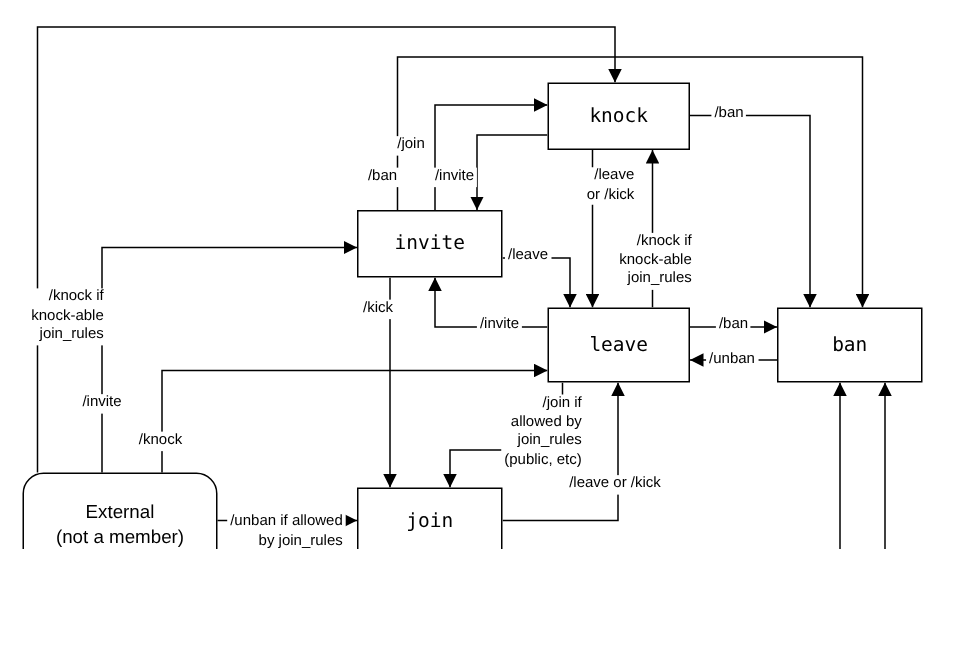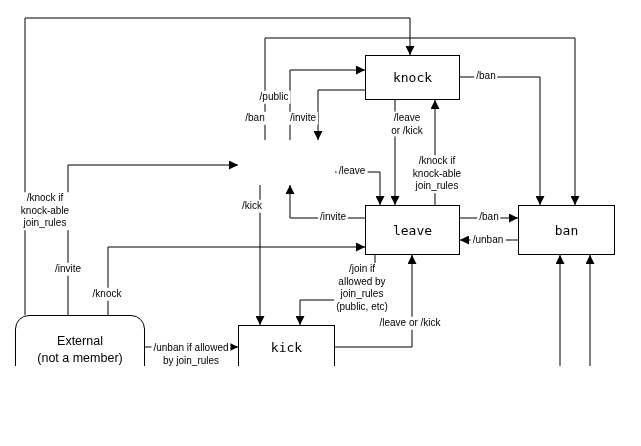--- a/index.html
+++ b/index.html
@@ -14,21 +14,21 @@
     font-family:"DejaVu Sans Mono", monospace; font-size:13px; color:#000;
     text-align:center; box-sizing:border-box;
   }
   .node.external {
     border-radius:14px;
     font-family:"Liberation Sans", sans-serif; font-size:12.5px;
     white-space:pre-line; line-height:1.4;
   }
   .edge-label {
     position:absolute; transform:translate(-50%,-50%);
-    background:#fff; font-size:10px; line-height:1.25; text-align:center;
+    background:#fff; font-size:10px; line-height:1.25; text-align:right;
     white-space:pre-line; color:#000; padding:0 2px;
   }
 </style>
 </head>
 <body>
 
 <div class="stage">
 
   <svg class="edges" width="641" height="446" viewBox="0 0 641 446">
     <defs>
@@ -53,36 +53,37 @@
       <polyline marker-end="url(#arrow)" points="260,185 260,325"></polyline>
       <polyline marker-end="url(#arrow)" points="375,255 375,300 300,300 300,325"></polyline>
       <polyline marker-end="url(#arrow)" points="335,347 412,347 412,255"></polyline>
       <polyline marker-end="url(#arrow)" points="460,218 518,218"></polyline>
       <polyline marker-end="url(#arrow)" points="518,240 460,240"></polyline>
       <polyline marker-end="url(#arrow)" points="300,370 300,398 560,398 560,255"></polyline>
     </g>
   </svg>
 
   <div class="node" style="left:365px;top:55px;width:95px;height:45px">knock</div>
+  <div class="node" style="left:238px;top:140px;width:97px;height:45px">invite</div>
   <div class="node" style="left:518px;top:205px;width:97px;height:50px">ban</div>
   <div class="node" style="left:365px;top:205px;width:95px;height:50px">leave</div>
-  <div class="node" style="left:238px;top:325px;width:97px;height:45px">kick</div>
+  <div class="node" style="left:238px;top:325px;width:97px;height:45px">join</div>
   <div class="node external" style="left:15px;top:315px;width:130px;height:70px">External
 (not a member)</div>
 
   <div class="edge-label" style="left:45px;top:211px">/knock if
 knock-able
 join_rules</div>
   <div class="edge-label" style="left:68px;top:269px">/invite</div>
   <div class="edge-label" style="left:107px;top:294px">/knock</div>
   <div class="edge-label" style="left:191px;top:361px">/unban if allowed
 by join_rules
 (public, etc)</div>
   <div class="edge-label" style="left:95px;top:417px">/ban</div>
-  <div class="edge-label" style="left:274px;top:97px">/public</div>
+  <div class="edge-label" style="left:274px;top:97px">/join</div>
   <div class="edge-label" style="left:303px;top:118px">/invite</div>
   <div class="edge-label" style="left:255px;top:118px">/ban</div>
   <div class="edge-label" style="left:486px;top:76px">/ban</div>
   <div class="edge-label" style="left:407px;top:124px">/leave
 or /kick</div>
   <div class="edge-label" style="left:437px;top:174px">/knock if
 knock-able
 join_rules</div>
   <div class="edge-label" style="left:352px;top:171px">/leave</div>
   <div class="edge-label" style="left:333px;top:217px">/invite</div>

